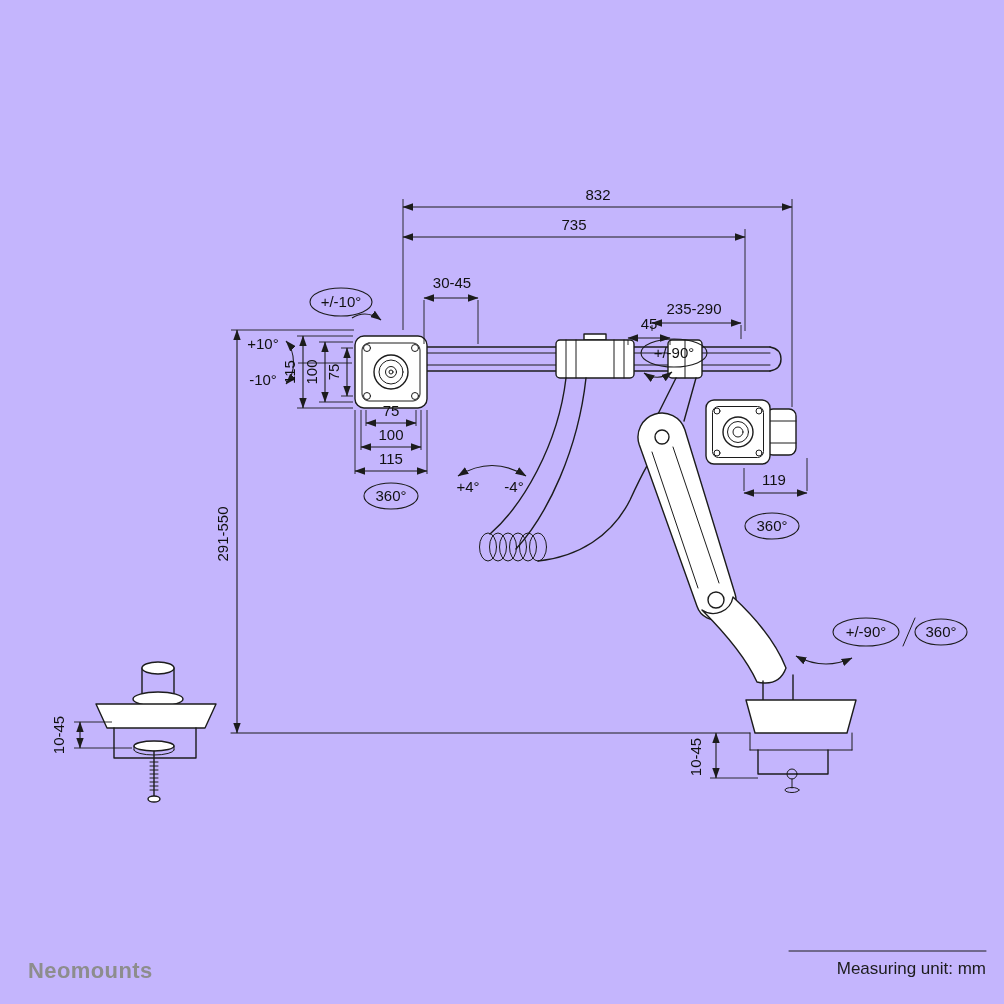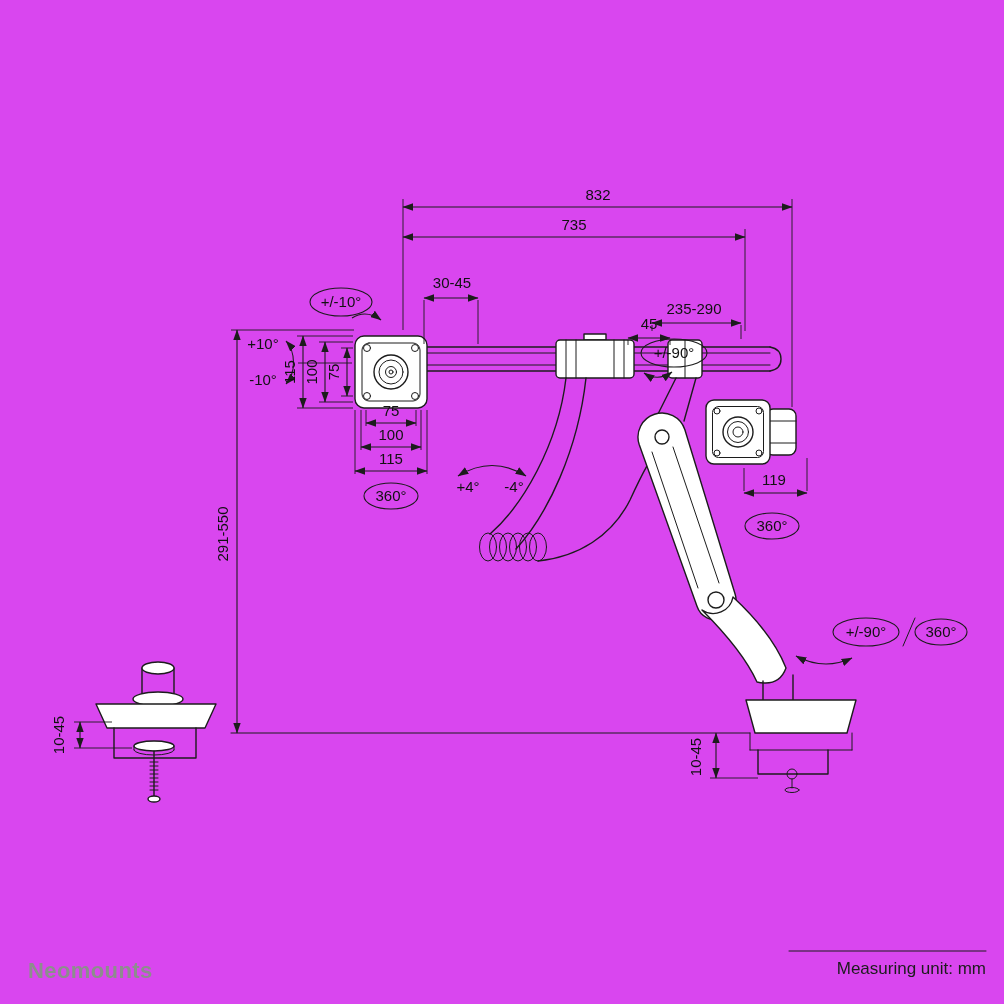--- a/index.html
+++ b/index.html
@@ -1,16 +1,16 @@
 <!DOCTYPE html>
 <html><head>
 <meta charset="utf-8">
 <style>
   html,body{margin:0;padding:0;background:#ffffff;}
-  .stage{position:relative;width:1004px;height:1004px;background:#d946ef;overflow:hidden;}
+  .stage{position:relative;width:1004px;height:1004px;background:#c4b5fd;overflow:hidden;}
   svg{display:block;}
   .draw{fill:none;stroke:#1c1c1c;stroke-width:1.4;stroke-linecap:round;stroke-linejoin:round;}
   .drawf{fill:#ffffff;stroke:#1c1c1c;stroke-width:1.4;stroke-linejoin:round;}
   .thin{fill:none;stroke:#1c1c1c;stroke-width:1;stroke-linecap:round;}
   .dim{fill:none;stroke:#1c1c1c;stroke-width:1.1;}
   .ext{fill:none;stroke:#1c1c1c;stroke-width:0.9;}
   .oval{fill:none;stroke:#1c1c1c;stroke-width:1.1;}
   .dimtext{font-family:"Liberation Sans",sans-serif;font-size:15px;fill:#111;text-anchor:middle;}
   .brand{font-family:"Liberation Sans",sans-serif;font-size:22px;font-weight:700;fill:#8d8d8d;letter-spacing:.4px;}
   .unit{font-family:"Liberation Sans",sans-serif;font-size:17px;fill:#1c1c1c;text-anchor:end;}

